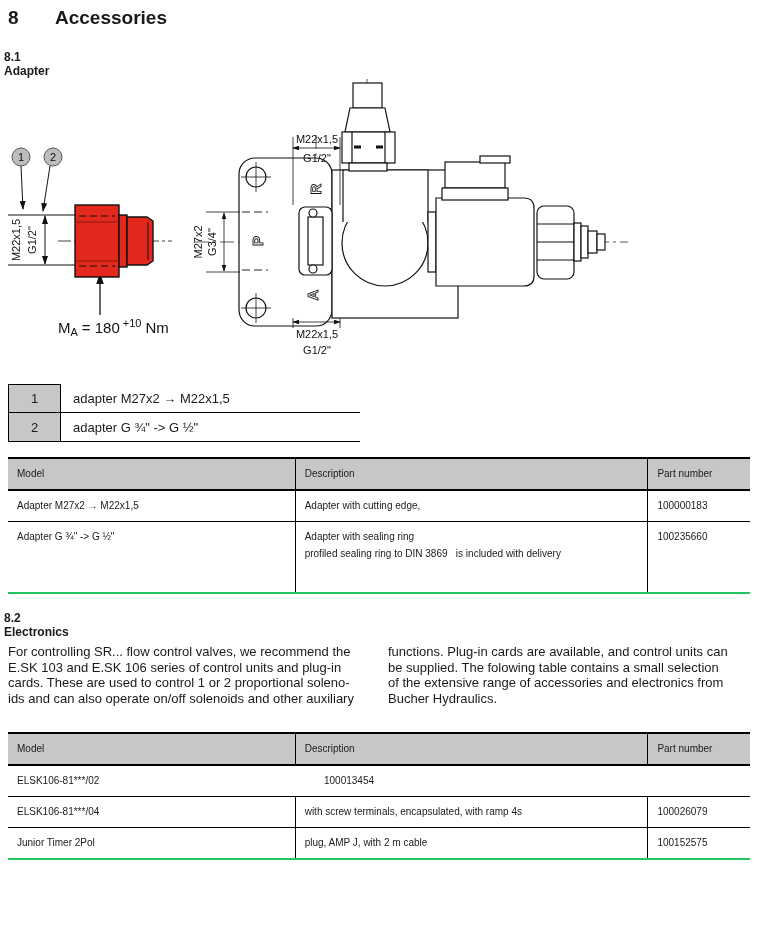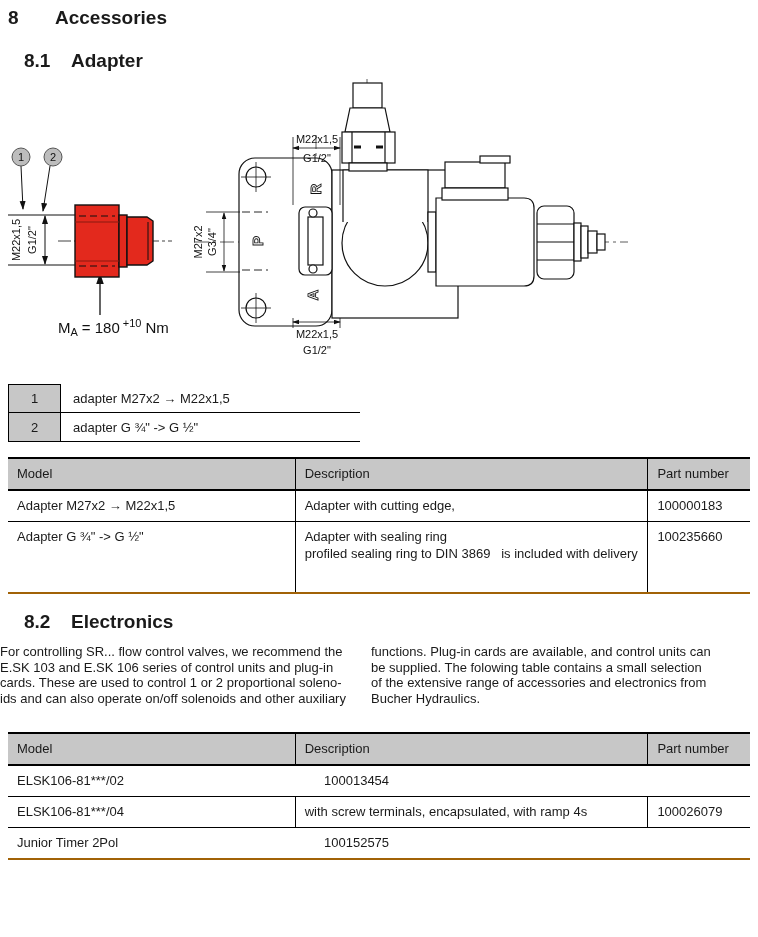--- a/index.html
+++ b/index.html
@@ -5,55 +5,55 @@
   * { margin:0; padding:0; box-sizing:border-box; }
   body { background:#888; }
   .page {
     position:relative; width:758px; height:937px; margin:0 auto;
     background:#fff; color:#1a1a1a;
     font-family:"Liberation Sans", sans-serif;
     overflow:hidden;
   }
   .h1 { position:absolute; top:7px; left:8px; font-size:19px; font-weight:bold; display:flex; }
   .h1 .num { width:47px; }
-  .h2 { position:absolute; left:24px; font-size:19px; font-weight:bold; display:flex; }
+  .h2 { position:absolute; left:4px; font-size:12px; font-weight:bold; display:flex;flex-direction:column; }
   .h2 .num { width:47px; }
   .h2.sub1 { top:50px; }
   .h2.sub2 { top:611px; }
 
   svg text { font-family:"Liberation Sans", sans-serif; }
 
   
   .legend { position:absolute; top:384px; left:8px; width:352px; font-size:13px; }
   .legend-row { display:flex; height:29px; border-bottom:1px solid #000; align-items:stretch; }
   .legend-num {
     width:53px; border-right:1px solid #000; border-left:1px solid #000;
     display:flex; align-items:center; justify-content:center;
   }
   .legend-row:first-child .legend-num { border-top:1px solid #000; }
   .legend-text { display:flex; align-items:center; padding-left:12px; }
 
   
   .data-table {
-    position:absolute; left:8px; width:742px; font-size:13px;
-    border-top:2px solid #000; border-bottom:2px solid #a16207;
+    position:absolute; left:8px; width:742px; font-size:10px;
+    border-top:2px solid #000; border-bottom:2px solid #22c55e;
   }
   .data-table.t1 { top:457px; }
   .data-table.t2 { top:732px; }
   .tr { display:flex; border-bottom:1px solid #000; }
   .tr:last-child { border-bottom:none; }
   .tr.head { border-bottom:2px solid #000; }
   .td { padding:7px 8px 4px 9px; min-height:30px; white-space:pre-wrap; line-height:16.5px; }
   .c1 { width:307px; }
   .c2 { width:379px; border-left:1px solid #000; border-right:1px solid #000; }
   .c3 { width:108px; }
   .tall .td { min-height:70px; }
 
   
-  .twocol { position:absolute; top:644px; left:0; width:742px; display:flex; gap:12px; }
+  .twocol { position:absolute; top:644px; left:8px; width:742px; display:flex; gap:21px; }
   .twocol .col { width:359px; font-size:13px; line-height:15.6px; white-space:pre-line; }
 </style>
 </head>
 <body>
 
 <div class="page">
 
   <div class="h1">
     <span class="num">8</span>
     <span>Accessories</span>
@@ -232,17 +232,18 @@
       <div class="td c1">ELSK106-81***/02</div>
       <div class="td c3">100013454</div>
     </div>
     <div class="tr">
       <div class="td c1">ELSK106-81***/04</div>
       <div class="td c2">with screw terminals, encapsulated, with ramp 4s</div>
       <div class="td c3">100026079</div>
     </div>
     <div class="tr">
       <div class="td c1">Junior Timer 2Pol</div>
+      <div class="td c2">plug, AMP J, with 2 m cable</div>
       <div class="td c3">100152575</div>
     </div>
   </div>
 
 </div>
 
 </body></html>

